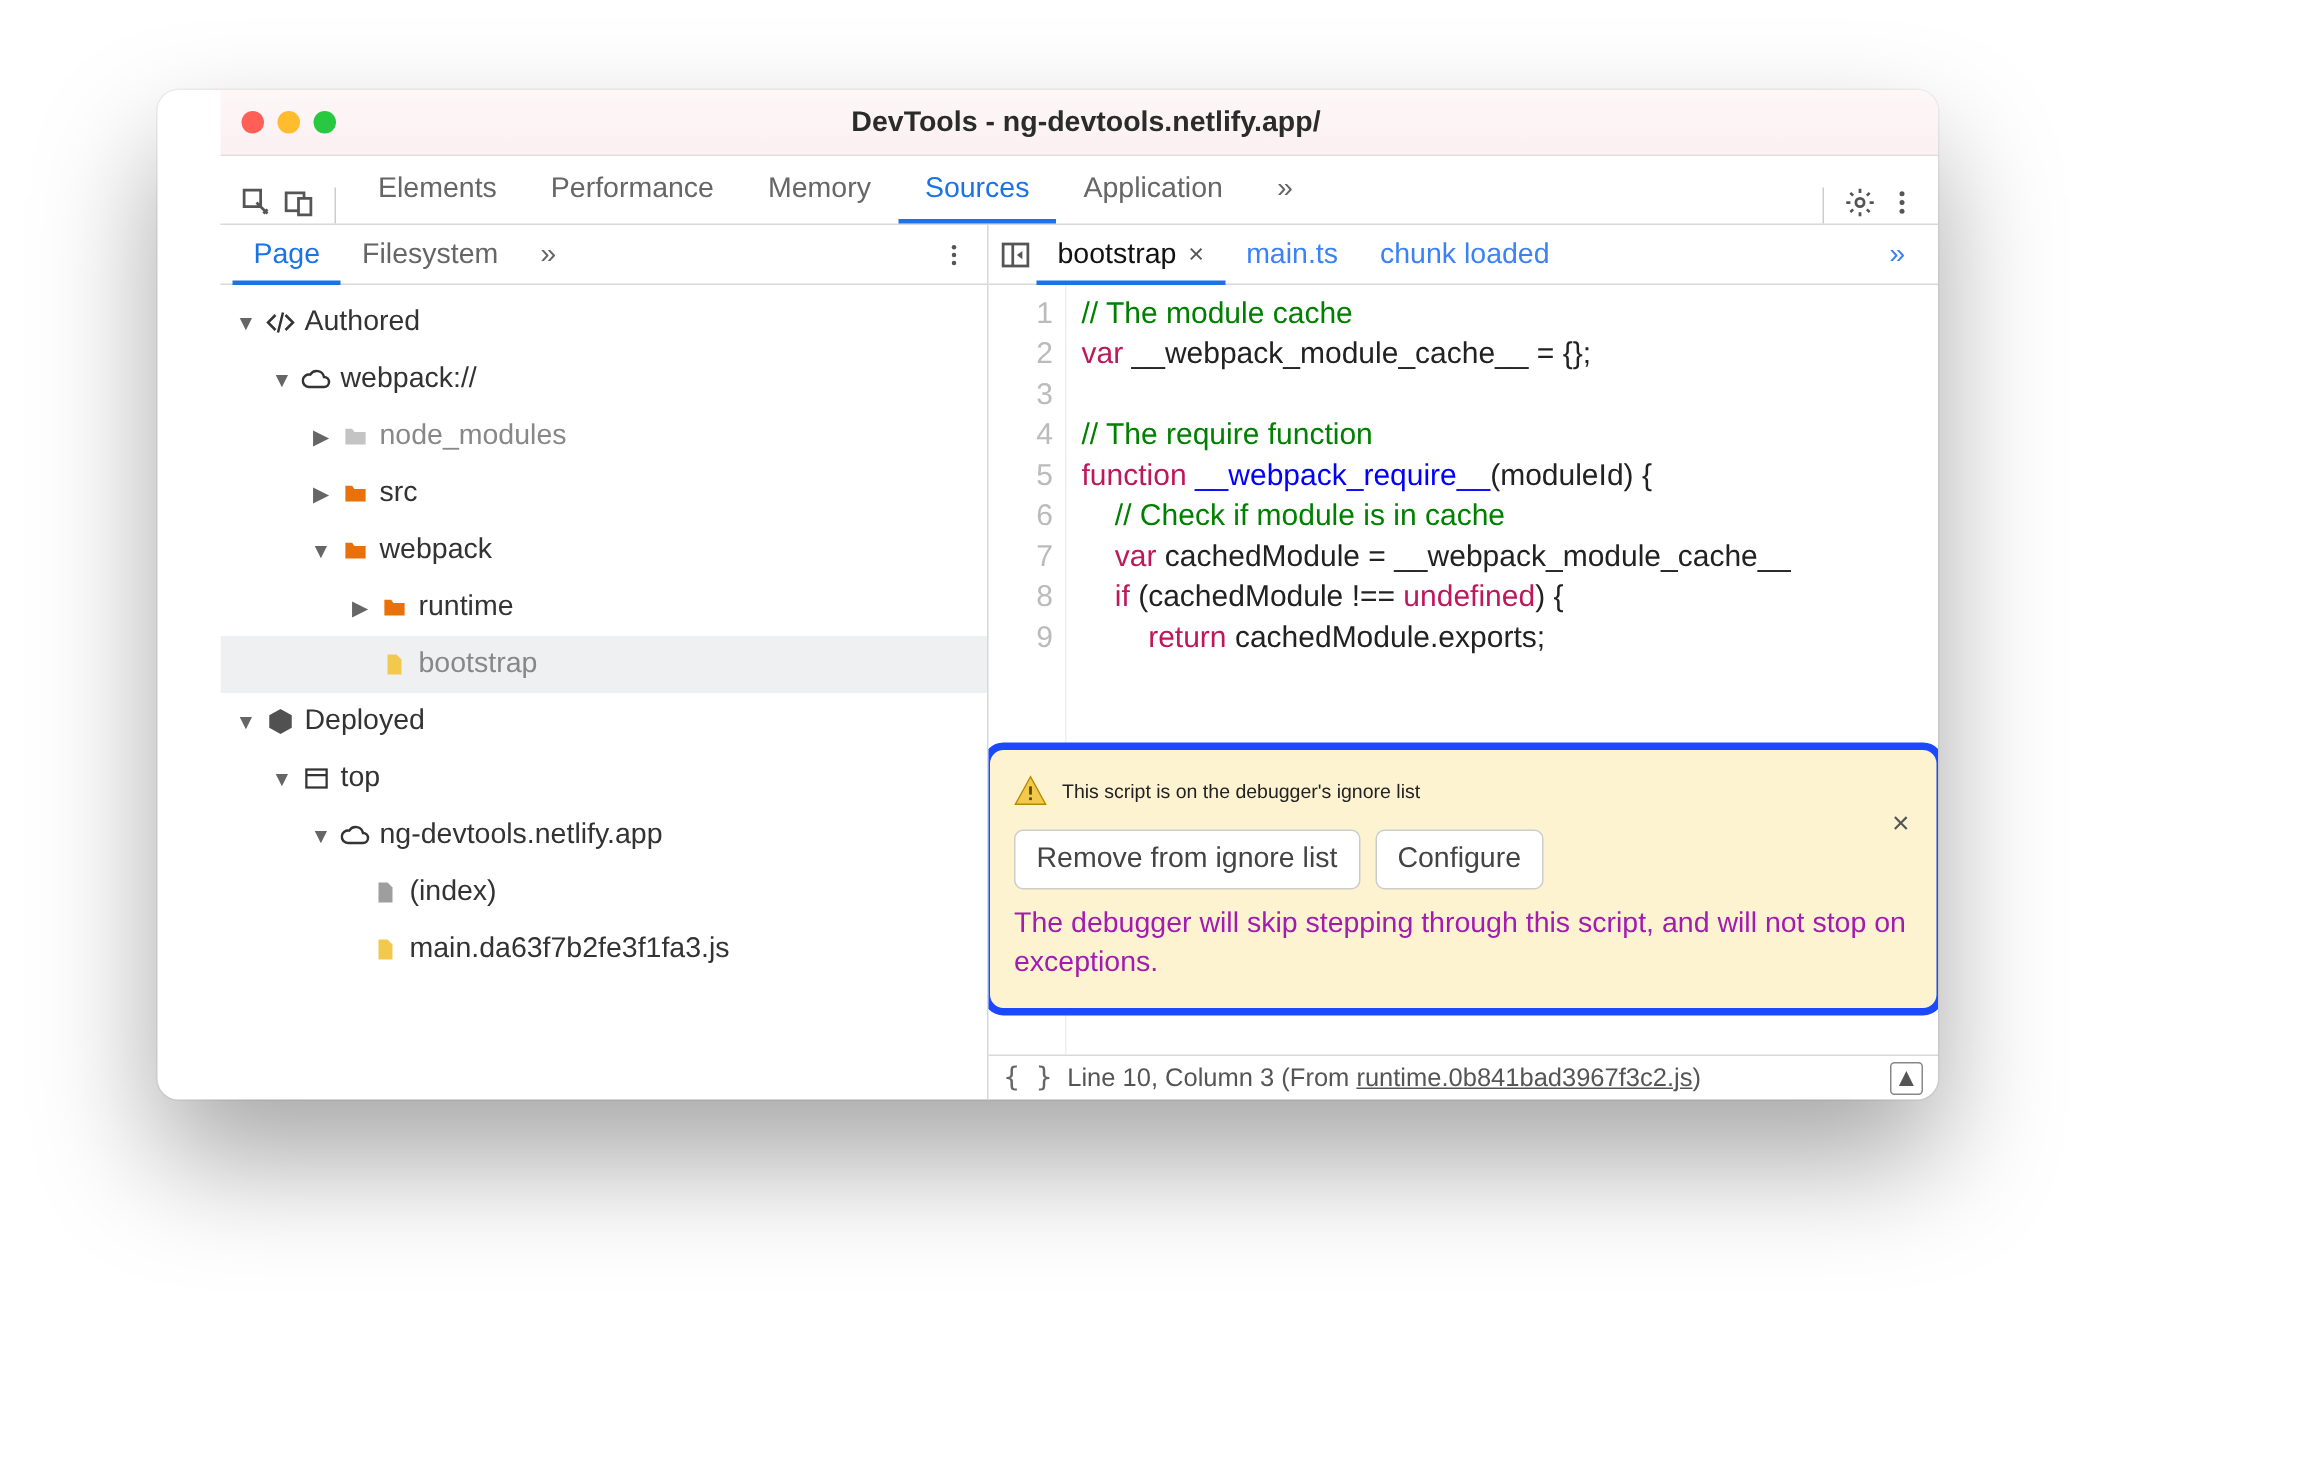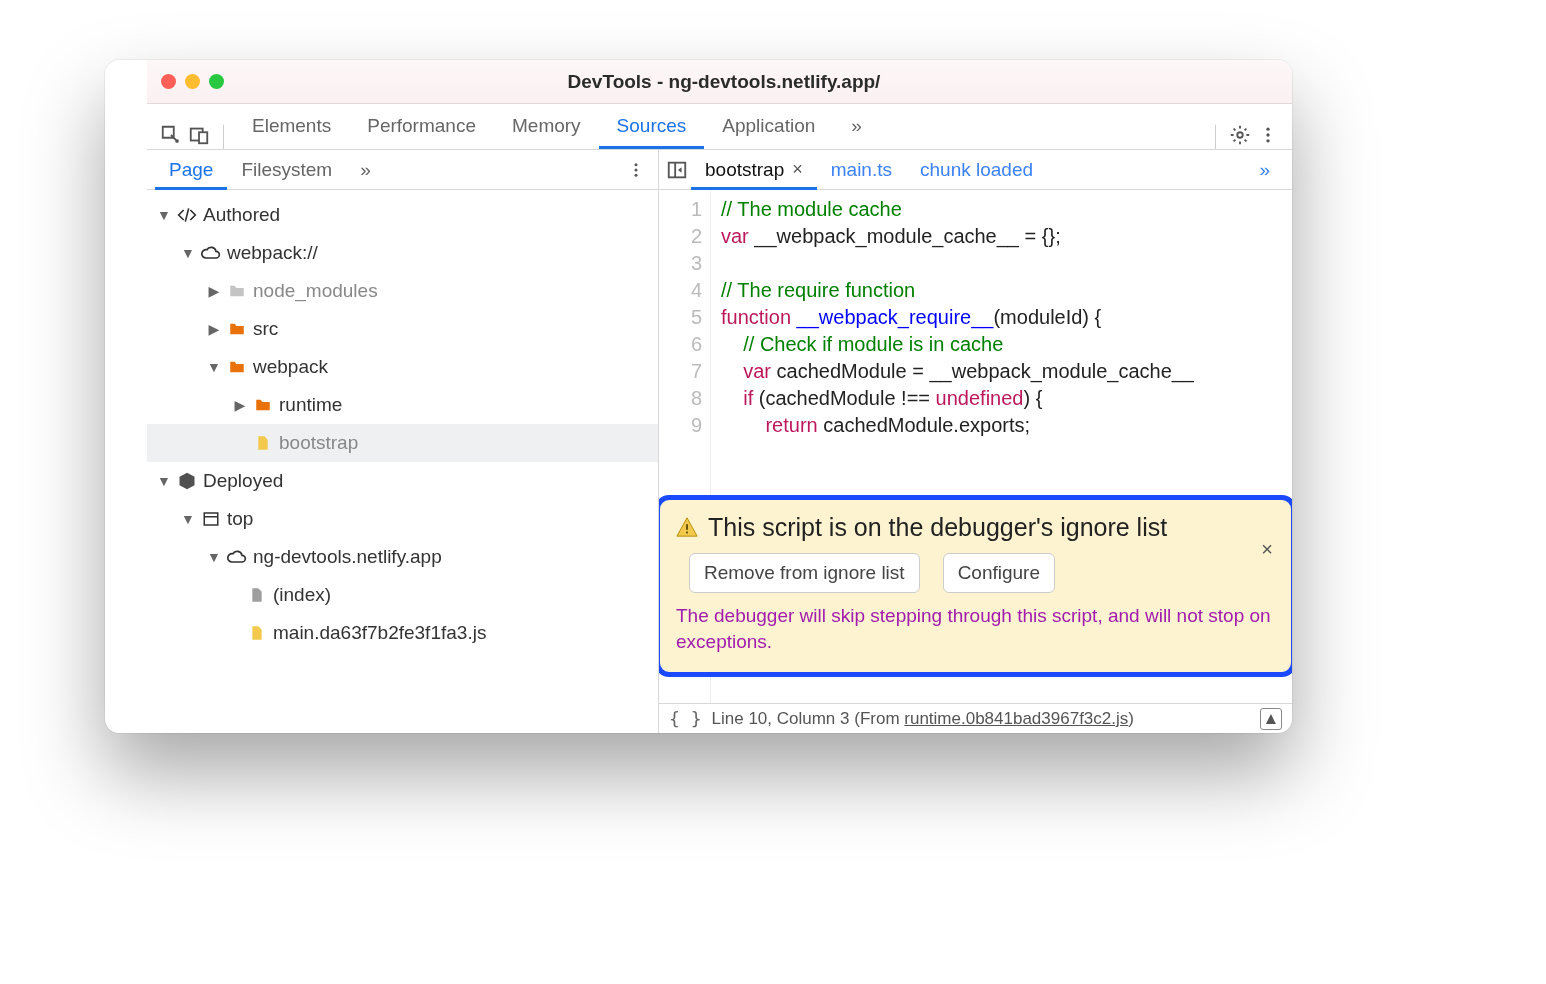--- a/index.html
+++ b/index.html
@@ -36,25 +36,25 @@
 .file-tabs { height:40px; border-bottom:1px solid #d8d8d8; display:flex; align-items:center; padding:0 4px; gap:0; }
 .ft { padding:0 14px; height:40px; display:flex; align-items:center; gap:8px; font-size:19px; color:#3b82f6; position:relative; white-space:nowrap; }
 .ft.active { color:#111; }
 .ft.active::after { content:''; position:absolute; bottom:0; left:0; right:0; height:3px; background:#1a73e8; }
 .close { font-size:18px; color:#555; }
 .code { flex:1; display:flex; overflow:hidden; font-family: Menlo,Consolas,monospace; font-size:20px; line-height:27px; position:relative; }
 .gutter { width:52px; border-right:1px solid #eee; text-align:right; color:#bbb; padding:6px 8px 0 0; }
 .lines { padding:6px 0 0 10px; white-space:pre; color:#222; overflow:hidden; }
 .cm-comment{color:#008000;} .cm-keyword{color:#be185d;} .cm-def{color:#0000ff;}
 .warn-box { position:absolute; bottom:30px; left:0; right:0; background:#fdf3d0; border-top:1px solid #e8d98b; padding:14px 16px 16px 16px; border:5px solid #1a49ff; border-radius:14px; margin:0 -4px -4px -4px; }
-.warn-head { display:flex; align-items:center; gap:10px; font-size:25px; color:#222; }
+.warn-head { display:flex; align-items:center; gap:10px; font-size:13px; color:#222; }
 .warn-triangle { width:22px; height:22px; }
 .warn-x { position:absolute; top:36px; right:18px; font-size:20px; color:#555; }
 .warn-btns { margin:12px 0 10px 0; display:flex; gap:10px; }
-.wbtn { background:#fff; border:1px solid #ccc; border-radius:6px; padding:8px 14px; font-size:19px; color:#444;margin-left:13px; }
+.wbtn { background:#fff; border:1px solid #ccc; border-radius:6px; padding:8px 14px; font-size:19px; color:#444; }
 .warn-desc { font-size:19px; color:#a21caf; line-height:1.4; max-width:640px; }
 .status { height:30px; border-top:1px solid #d8d8d8; display:flex; align-items:center; padding:0 10px; font-size:17px; color:#555; gap:10px; }
 .status .lnk { text-decoration:underline;margin-top:24px; }
 .st-icon { width:22px; height:22px; display:flex; align-items:center; justify-content:center; border:1px solid #888; color:#555; font-weight:bold; border-radius:3px; }
 .braces { font-family:monospace; font-size:18px; color:#666; }
 svg { display:block; }
 </style>
 </head>
 <body>
 

